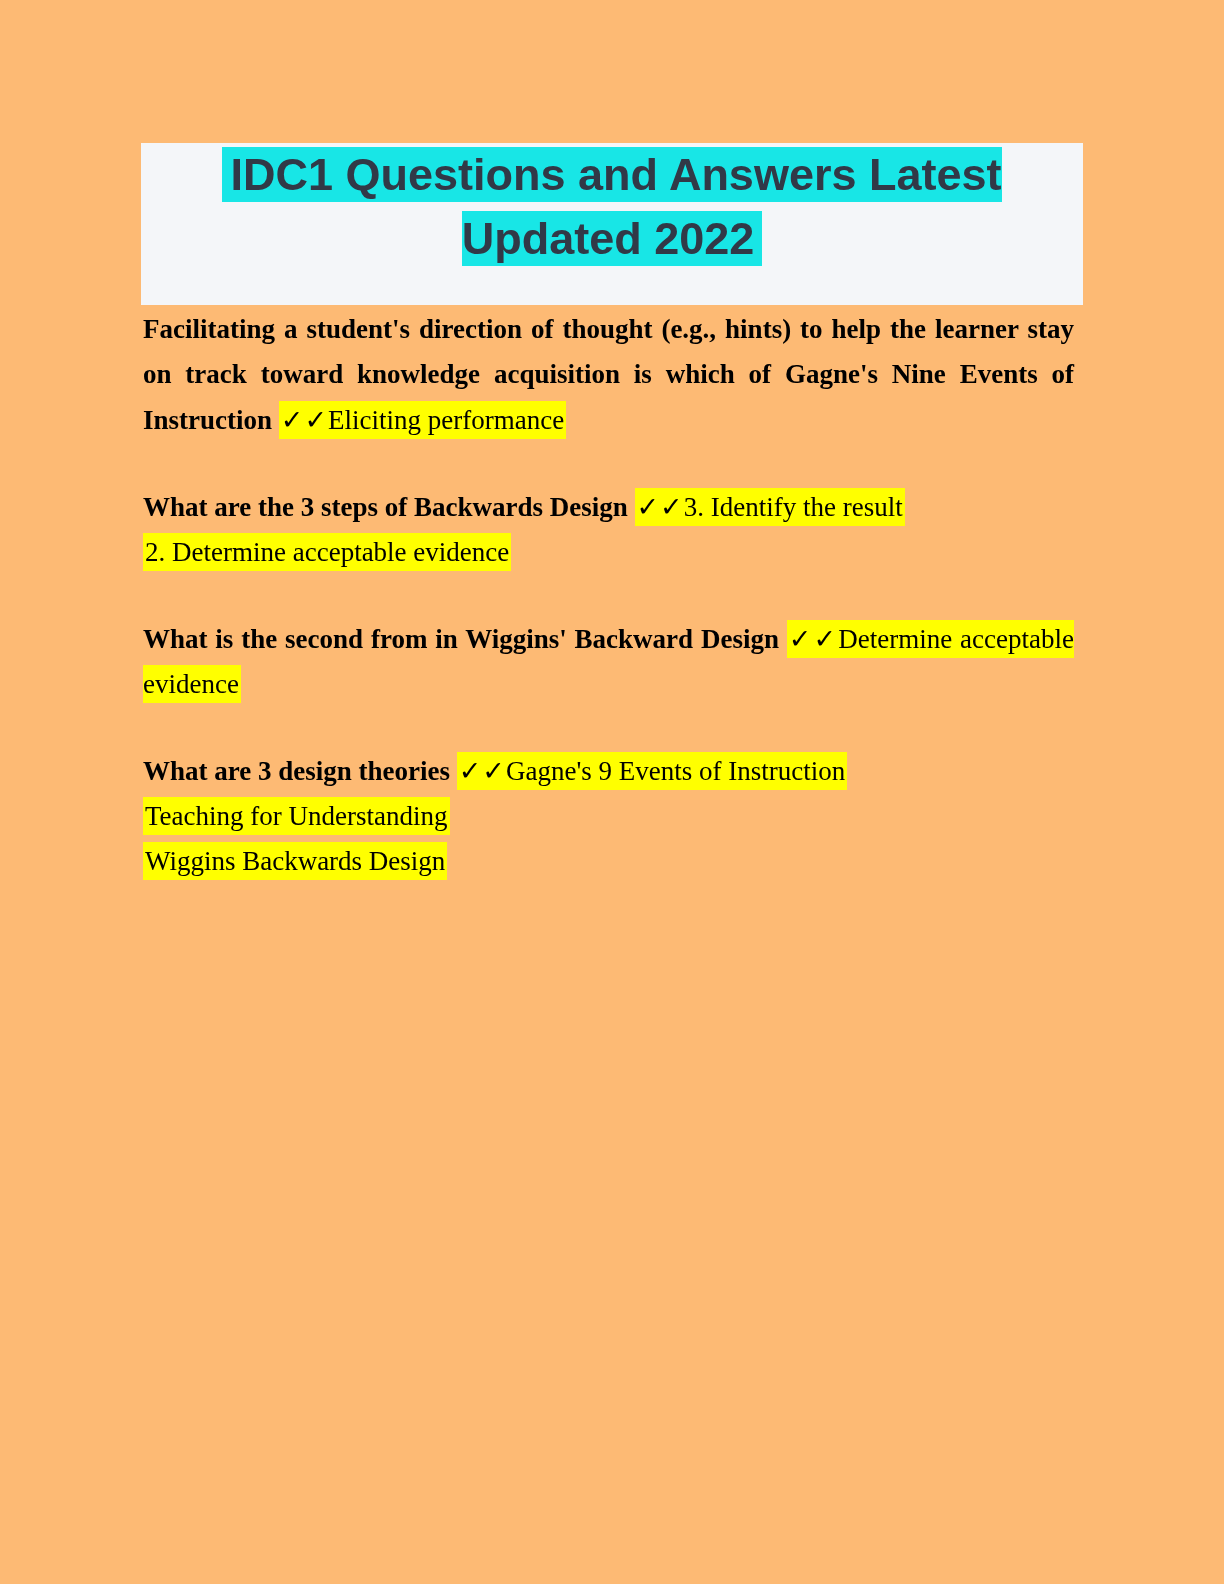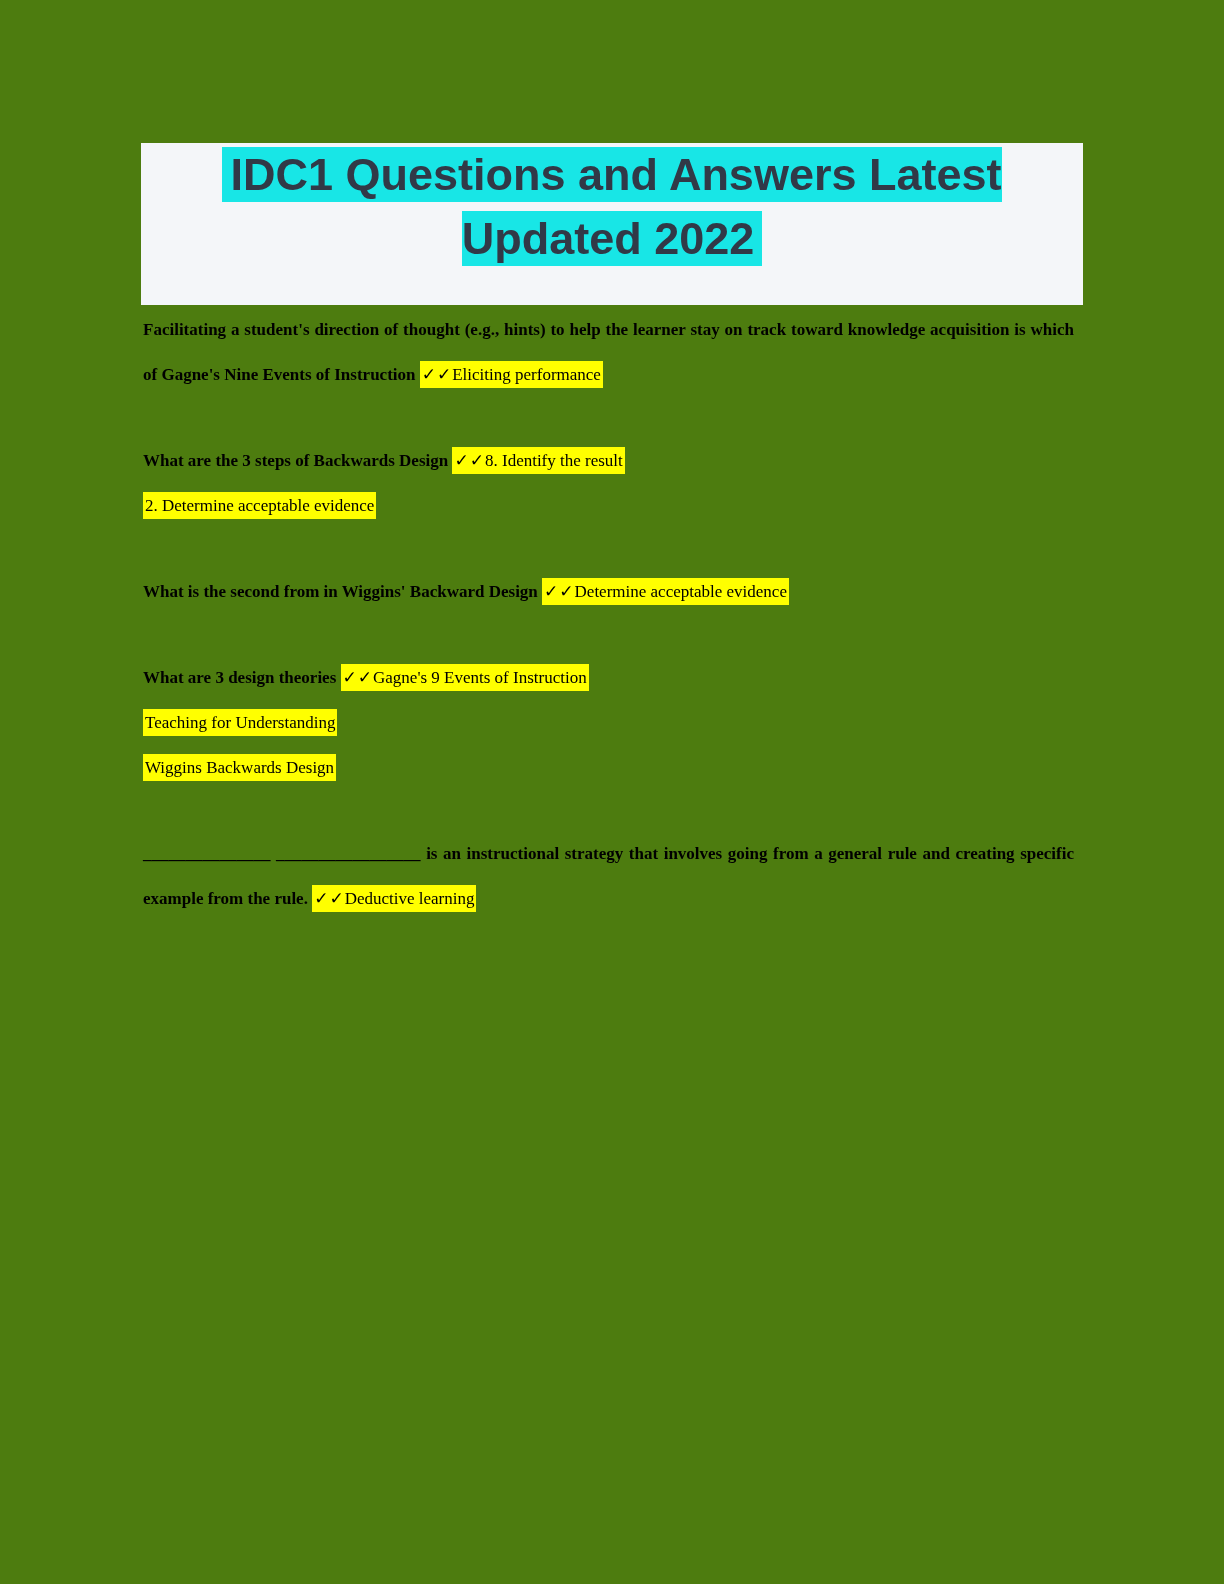--- a/index.html
+++ b/index.html
@@ -7,21 +7,21 @@
   body {
     width: 1224px;
     height: 1584px;
     position: relative;
     overflow: hidden;
     font-family: "Liberation Serif", serif;
   }
   .page {
     position: absolute;
     inset: 0;
-    background: #4d7c0f;
+    background: #fdba74;
   }
   .title-block {
     margin: 143px 141px 0 141px;
     background: #f4f6f9;
     padding: 0 10px 34px 10px;
   }
   .doc-title {
     font-family: "Liberation Sans", sans-serif;
     font-weight: bold;
     font-size: 45px;
@@ -31,21 +31,21 @@
   }
   .doc-title mark.cyan {
     background: #18e6e6;
     color: inherit;
     padding: 2px 8px;
   }
   .qa-list {
     margin: 2px 150px 0 143px;
   }
   p.qa {
-    font-size: 17px;
+    font-size: 27px;
     font-weight: bold;
     line-height: 45px;
     text-align: justify;
     color: #000000;
     margin: 0 0 41px 0;
   }
   mark.answer {
     background: #ffff00;
     color: #000000;
     font-weight: normal;
@@ -59,18 +59,17 @@
 </style>
 </head>
 <body>
 
 <main class="page">
   <header class="title-block">
     <h1 class="doc-title"><mark class="cyan">IDC1 Questions and Answers Latest Updated 2022</mark></h1>
   </header>
   <section class="qa-list">
       <p class="qa"><span class="question">Facilitating a student's direction of thought (e.g., hints) to help the learner stay on track toward knowledge acquisition is which of Gagne's Nine Events of Instruction</span> <mark class="answer"><b class="check">✓✓</b><span>Eliciting performance</span></mark></p>
-      <p class="qa"><span class="question">What are the 3 steps of Backwards Design</span> <mark class="answer"><b class="check">✓✓</b><span>8. Identify the result</span></mark><br><mark class="answer"><span>2. Determine acceptable evidence</span></mark><br></p>
+      <p class="qa"><span class="question">What are the 3 steps of Backwards Design</span> <mark class="answer"><b class="check">✓✓</b><span>3. Identify the result</span></mark><br><mark class="answer"><span>2. Determine acceptable evidence</span></mark><br></p>
       <p class="qa"><span class="question">What is the second from in Wiggins' Backward Design</span> <mark class="answer"><b class="check">✓✓</b><span>Determine acceptable evidence</span></mark></p>
       <p class="qa"><span class="question">What are 3 design theories</span> <mark class="answer"><b class="check">✓✓</b><span>Gagne's 9 Events of Instruction</span></mark><br><mark class="answer"><span>Teaching for Understanding</span></mark><br><mark class="answer"><span>Wiggins Backwards Design</span></mark></p>
-      <p class="qa"><span class="question">_______________ _________________ is an instructional strategy that involves going from a general rule and creating specific example from the rule.</span> <mark class="answer"><b class="check">✓✓</b><span>Deductive learning</span></mark></p>
     </section>
 </main>
 
 </body></html>

